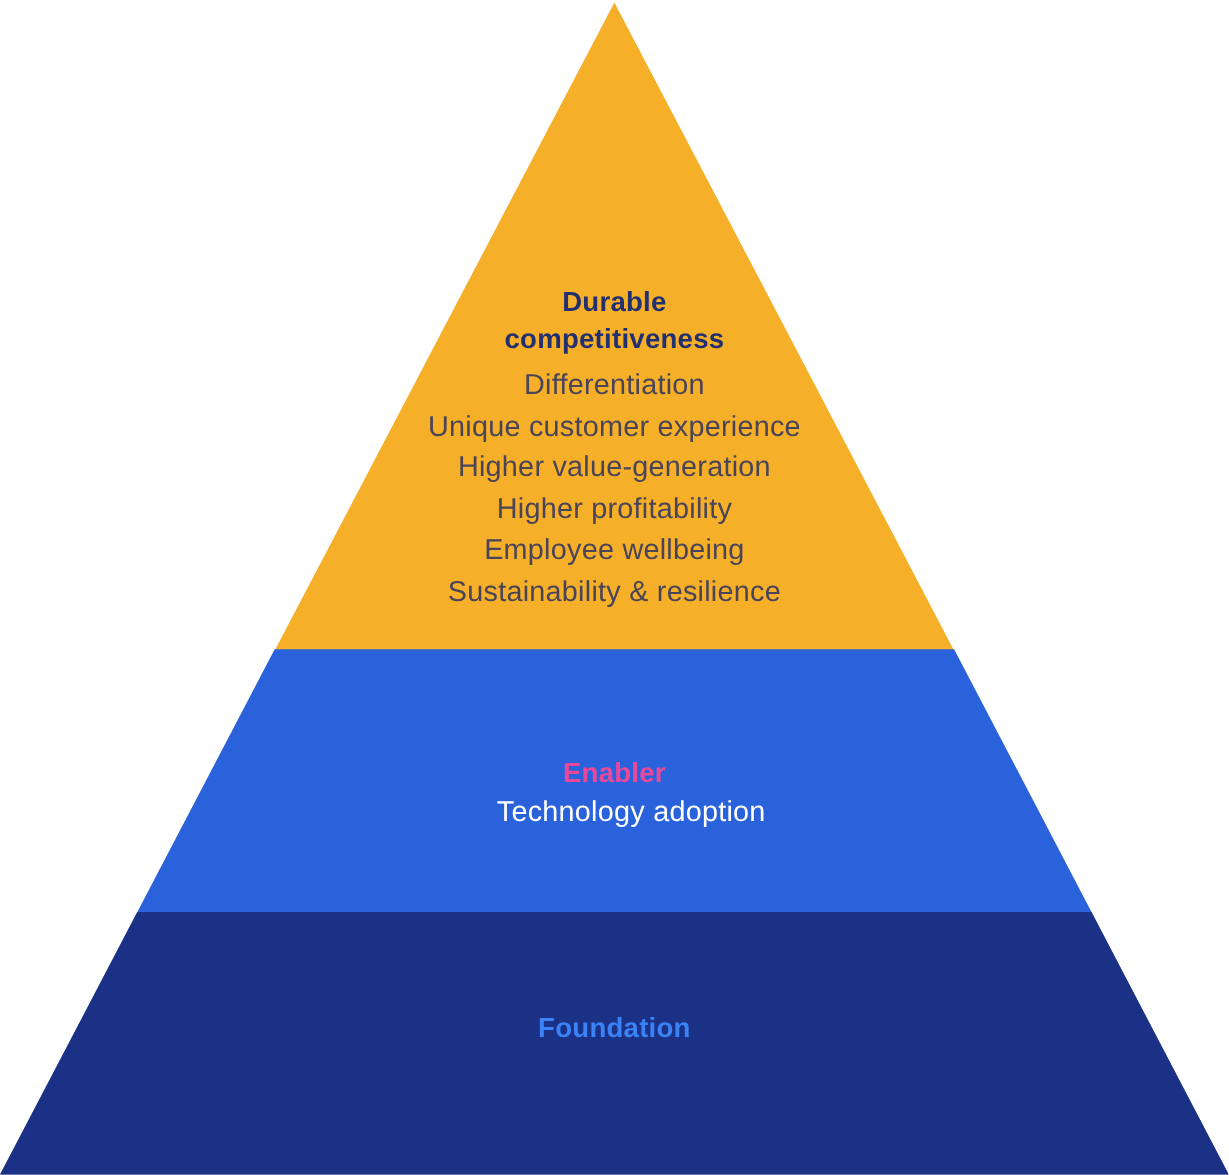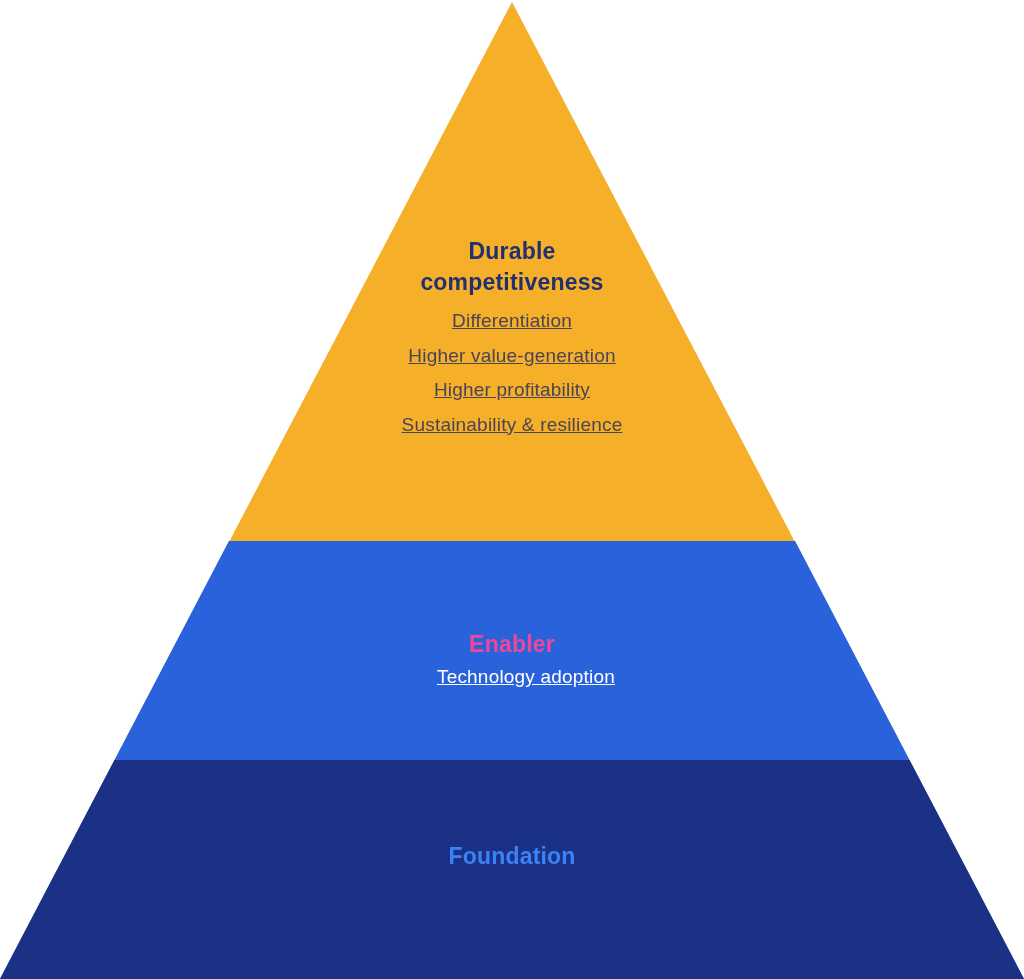--- a/index.html
+++ b/index.html
@@ -38,24 +38,23 @@
   }
   .tier-top-label { top: 236px; }
   .tier-top-label .tier-title {
     max-width: 250px;
     margin: 0 auto;
   }
   .tier-top-label .tier-items {
     margin-top: 6px;
   }
   .tier-item {
-    font-size: 19px;
+    font-size: 24px;
     line-height: 34.5px;
     letter-spacing: 0.2px;
-    text-decoration: underline;
   }
   .tier-middle-label { top: 628px; }
   .tier-middle-label .tier-title { line-height: 32px; }
   .tier-middle-label .tier-item { line-height: 34px; }
   .tier-bottom-label { top: 840px; }
   .tier-bottom-label .tier-title { line-height: 32px; }
   .tier-bottom-label .tier-item { line-height: 34px; }
 </style>
 </head>
 <body>
@@ -66,22 +65,24 @@
 
     <polygon points="512,2 1024,979 0,979" fill="#F5AF29"></polygon>
     <polygon points="228.9,541 795.1,541 1024,979 0,979" fill="#2A62DC"></polygon>
     <polygon points="114.5,760 909.5,760 1024,979 0,979" fill="#1B3185"></polygon>
   </svg>
 
   <div class="tier-label tier-top-label">
     <div class="tier-title" style="color: rgb(34, 48, 111);">Durable competitiveness</div>
     <div class="tier-items">
       <div class="tier-item" style="color: rgb(74, 68, 88);">Differentiation</div>
+      <div class="tier-item" style="color: rgb(74, 68, 88);">Unique customer experience</div>
       <div class="tier-item" style="color: rgb(74, 68, 88);">Higher value-generation</div>
       <div class="tier-item" style="color: rgb(74, 68, 88);">Higher profitability</div>
+      <div class="tier-item" style="color: rgb(74, 68, 88);">Employee wellbeing</div>
       <div class="tier-item" style="color: rgb(74, 68, 88);">Sustainability &amp; resilience</div>
     </div>
   </div>
 
   <div class="tier-label tier-middle-label">
     <div class="tier-title" style="color: #ec4899;">Enabler</div>
     <div class="tier-items">
       <div class="tier-item" style="color: rgb(255, 255, 255); padding-left: 28px;">Technology adoption</div>
     </div>
   </div>

